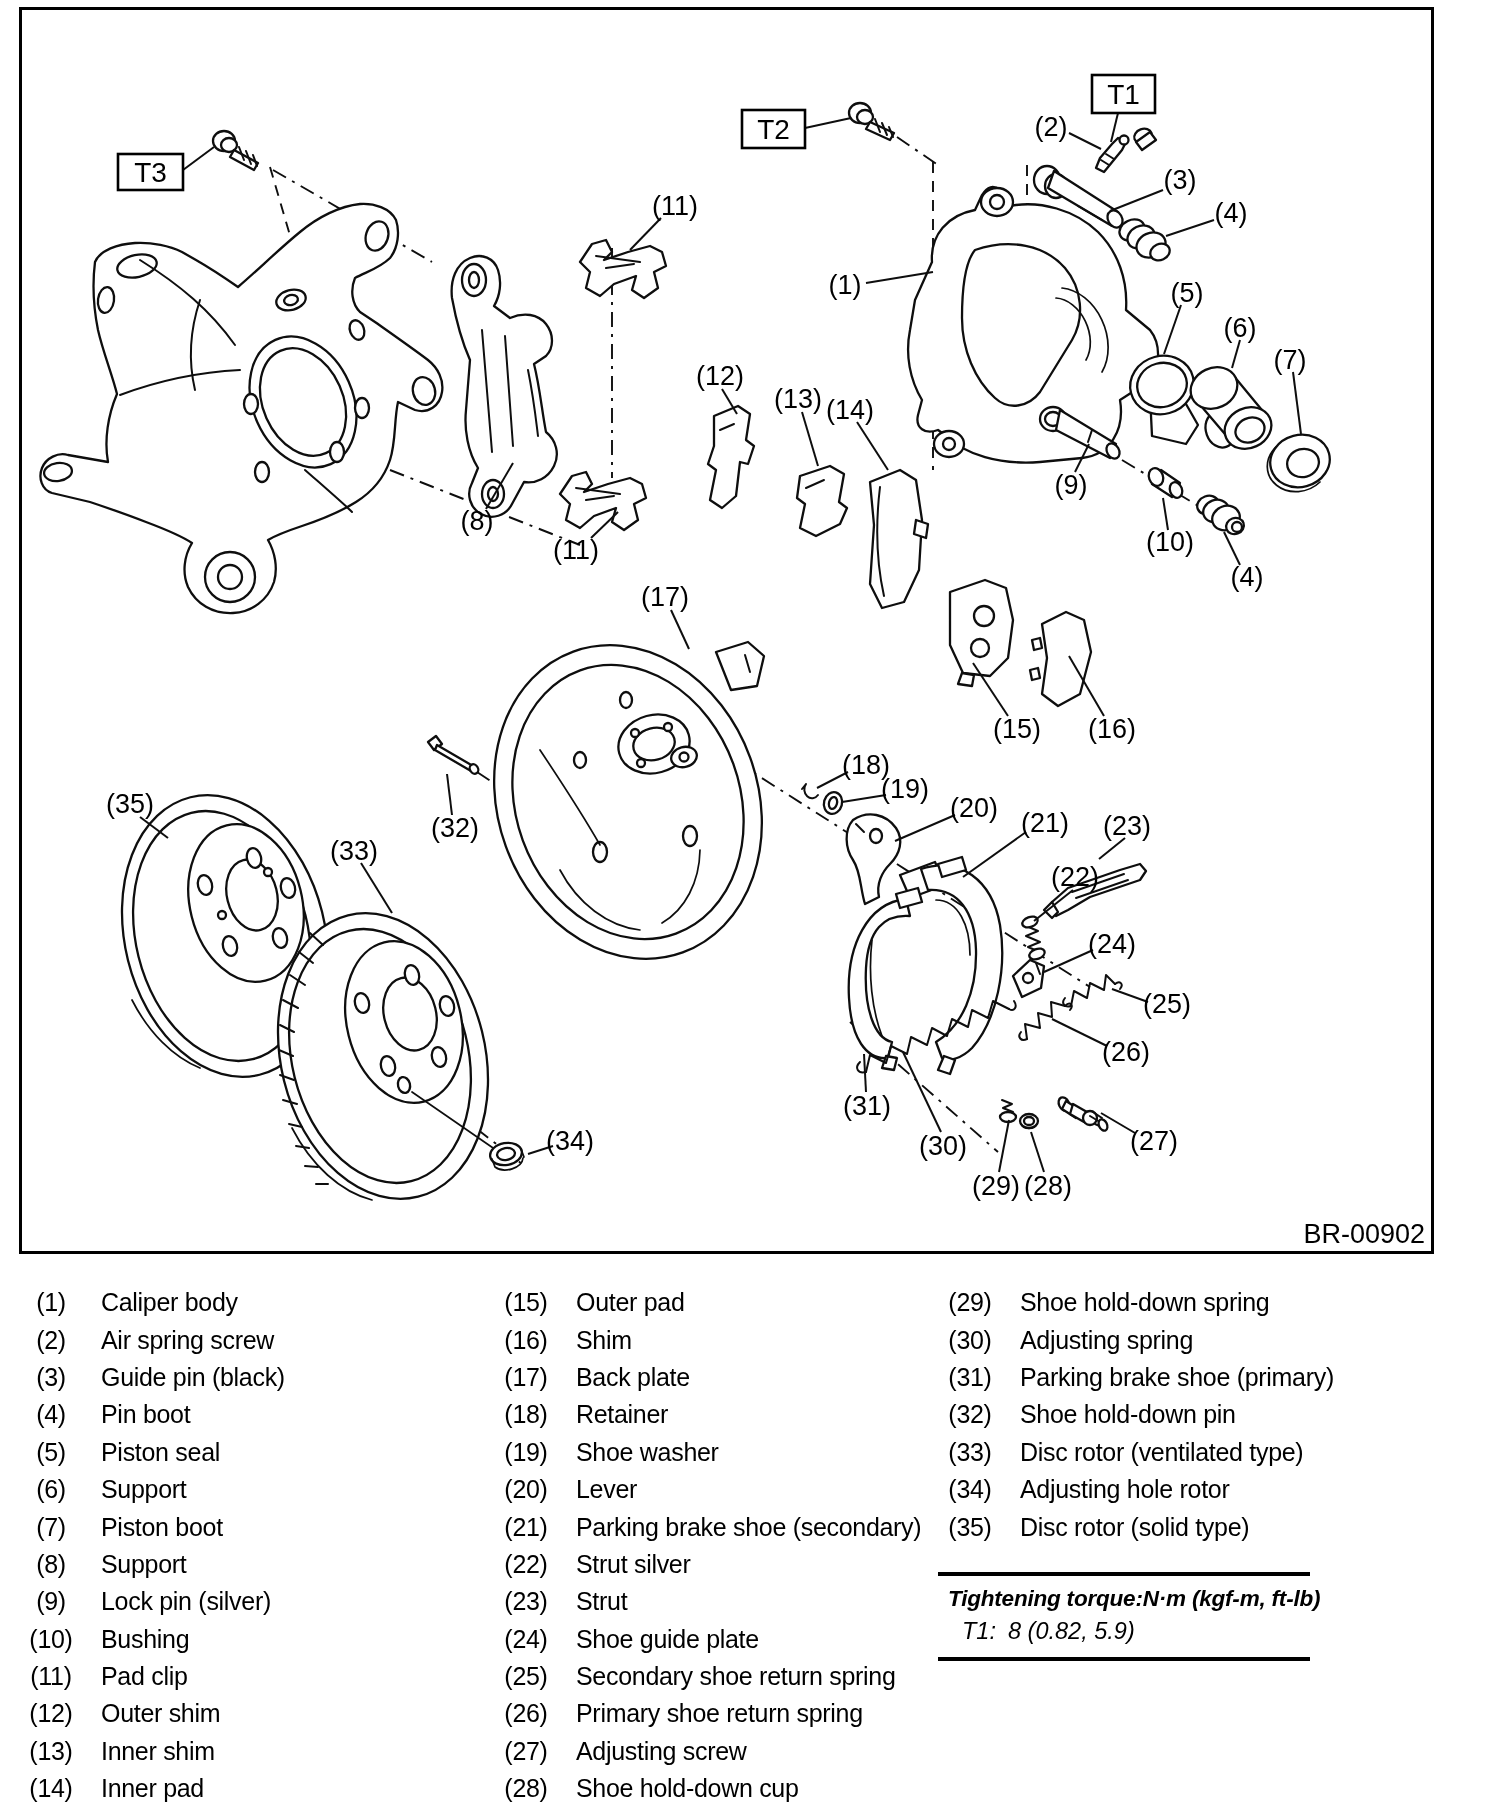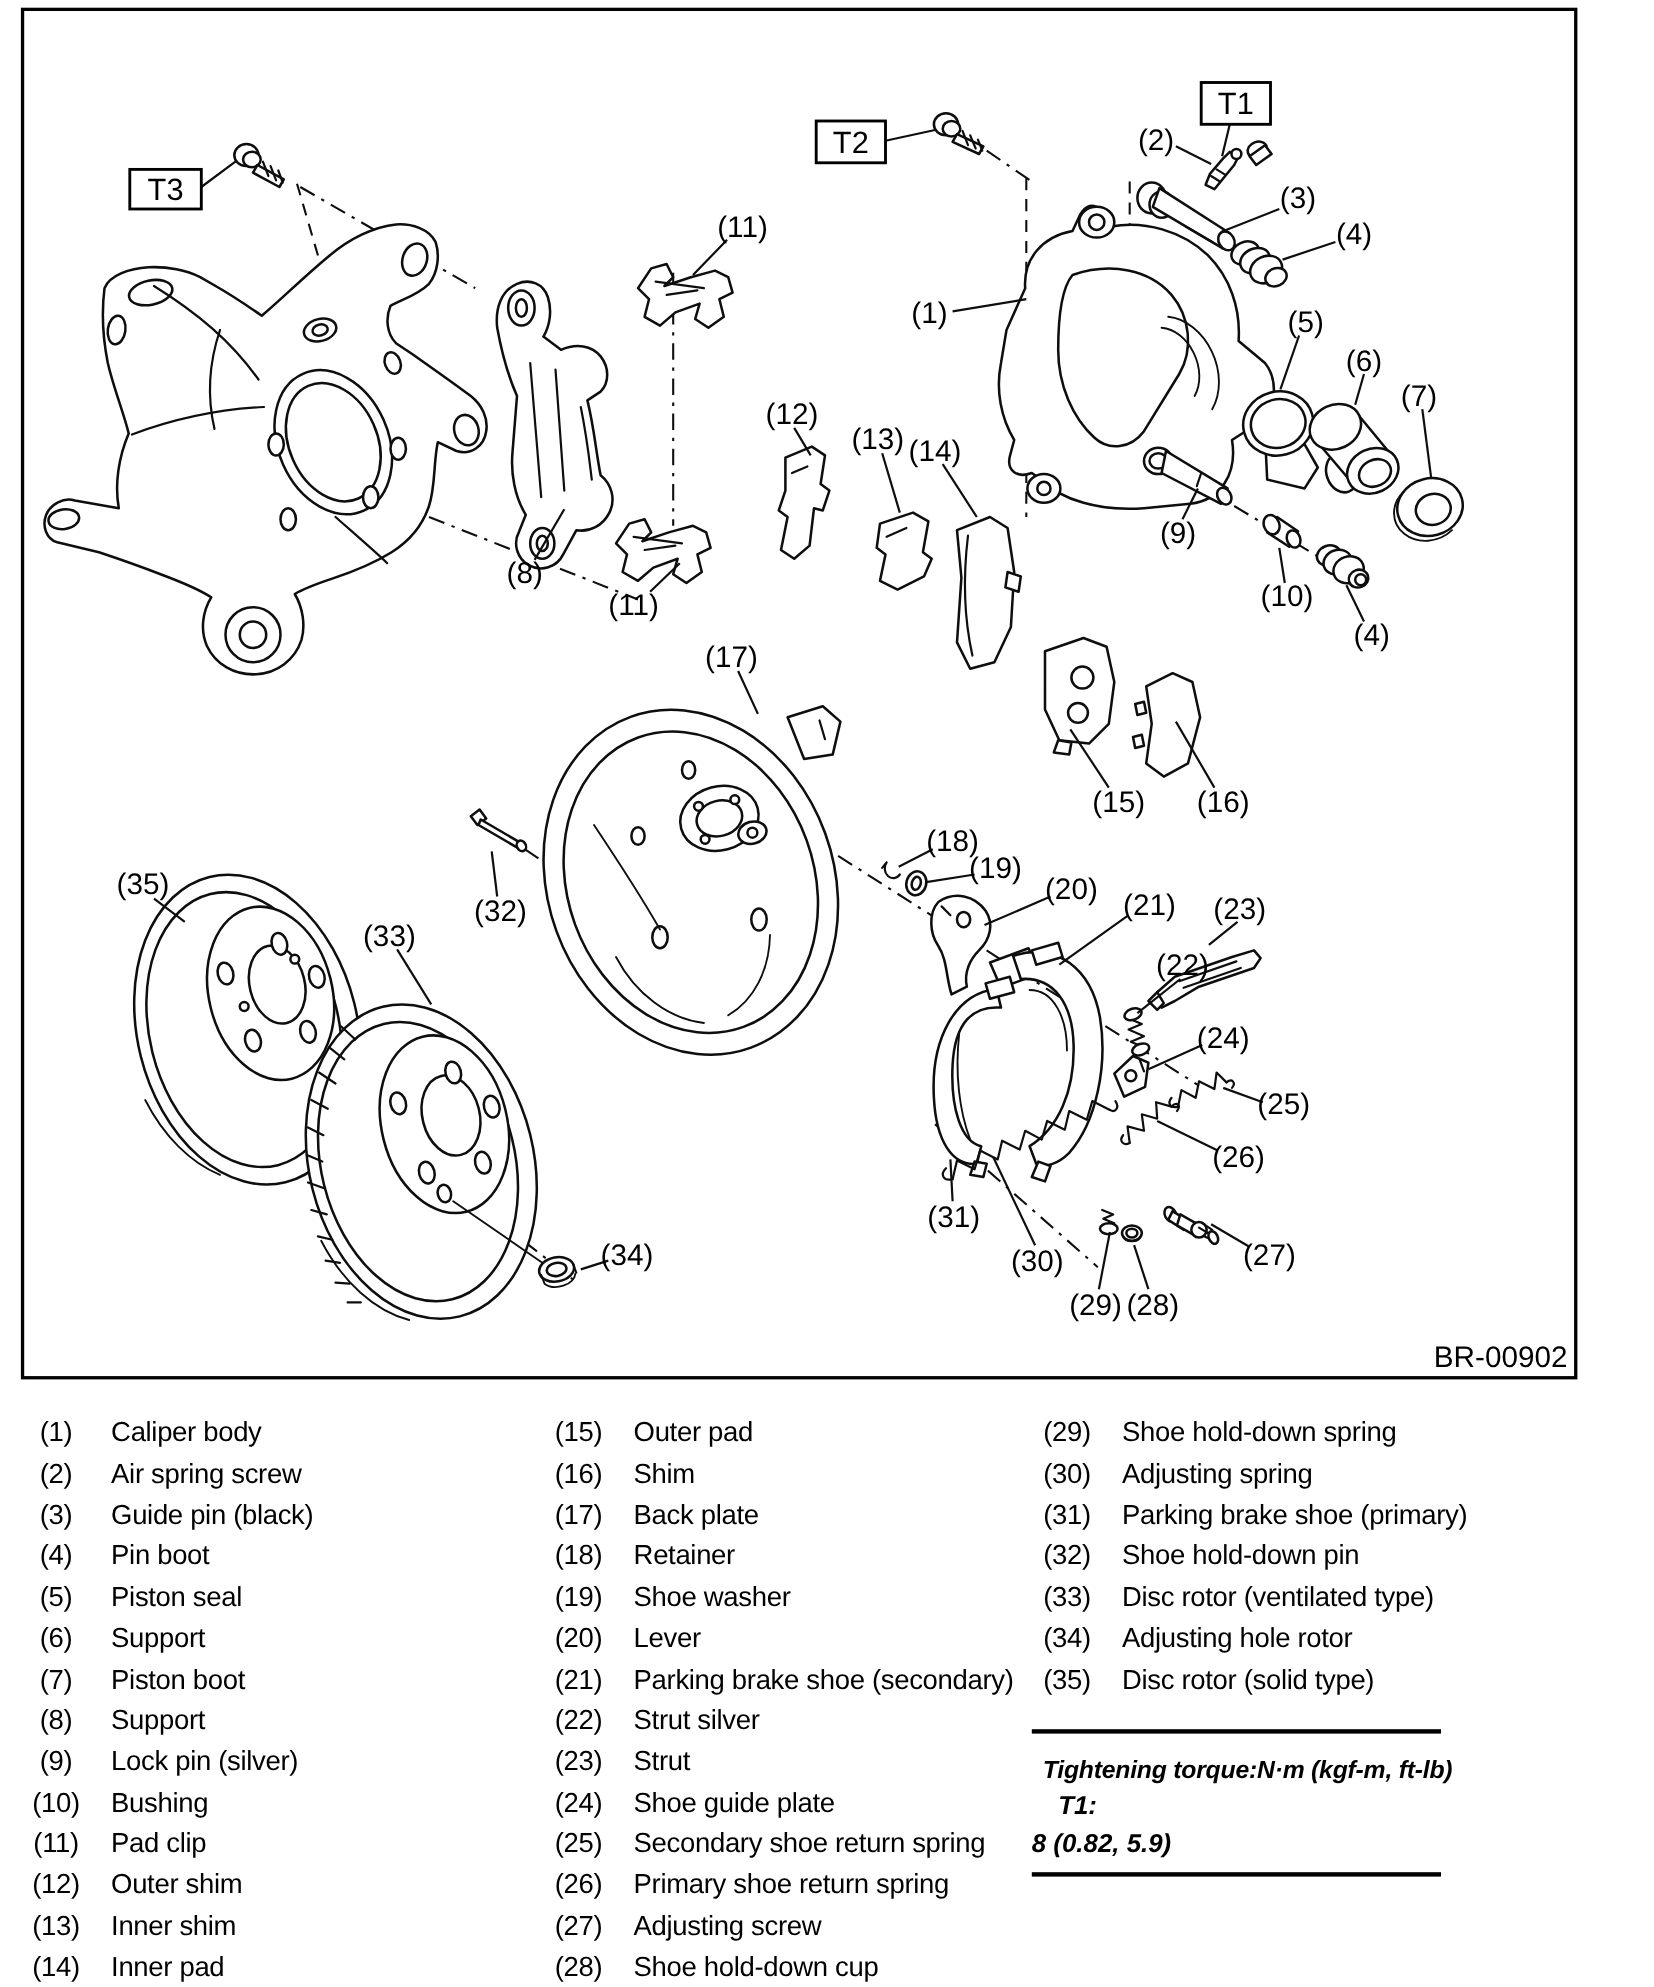--- a/index.html
+++ b/index.html
@@ -23,23 +23,23 @@
   
   .legend-col{position:absolute;top:1284px;}
   #legend-col-1{left:25px;}
   #legend-col-2{left:500px;}
   #legend-col-3{left:944px;}
   .legend-row{display:flex;align-items:center;height:37.4px;font-size:25px;letter-spacing:-0.3px;white-space:nowrap;}
   .legend-row .num{width:52px;text-align:center;flex:none;}
   .legend-row .name{margin-left:24px;}
 
   
-  .torque-box{position:absolute;left:938px;top:1572px;width:372px;border-top:4px solid #000;border-bottom:4px solid #000;padding:17px 0 8px 0;}
+  .torque-box{position:absolute;left:938px;top:1572px;width:372px;border-top:4px solid #000;border-bottom:4px solid #000;padding:7px 0 8px 0;}
   .tq-title{font-size:22.5px;font-weight:bold;font-style:italic;padding-left:10px;line-height:31px;letter-spacing:-0.2px;white-space:nowrap;}
-  .tq-row{display:flex;font-size:23.5px;font-weight:bold;font-style:italic;line-height:35px;white-space:nowrap;flex-direction:column;}
+  .tq-row{display:flex;font-size:23.5px;font-weight:normal;font-style:italic;line-height:35px;white-space:nowrap;}
   .tq-row .label{width:46px;padding-left:24px;flex:none;}
 </style>
 </head>
 <body>
 
 <div class="stage">
 
 <svg id="diagram" width="1504" height="1260" viewBox="0 0 1504 1260" xmlns="http://www.w3.org/2000/svg">
 
   <rect class="frame" x="20.5" y="8.5" width="1412" height="1244"></rect>

